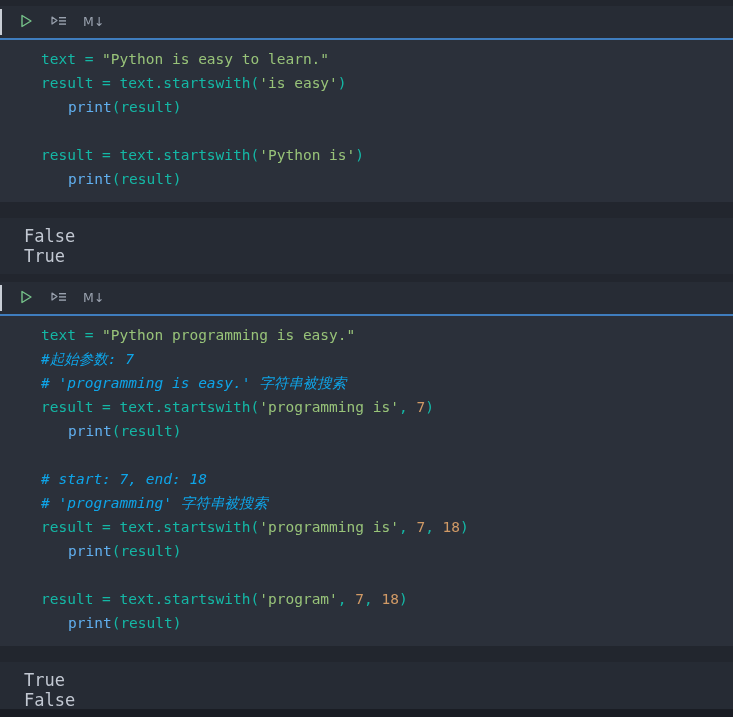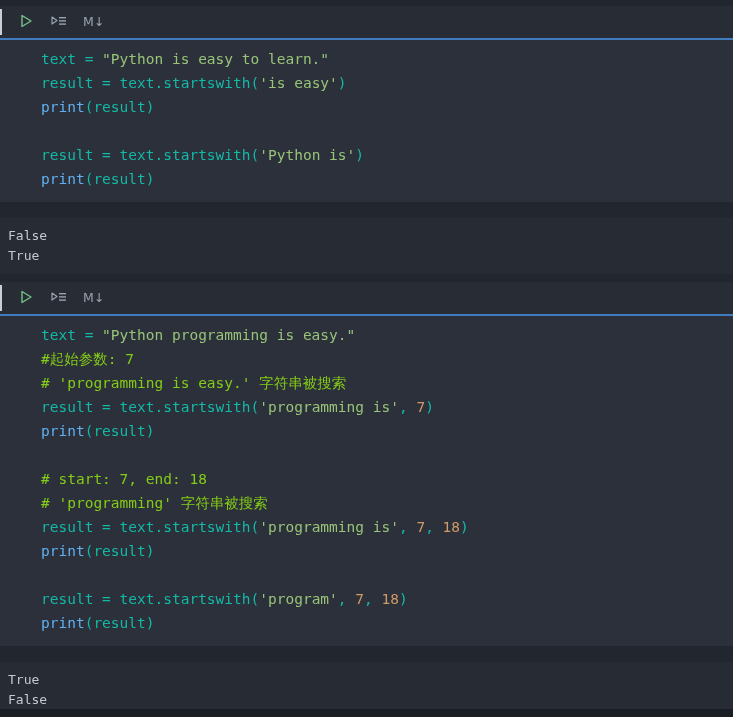--- a/index.html
+++ b/index.html
@@ -36,28 +36,28 @@
   .code-area{
     background:#2b303a;
     padding:7px 8px 11px 41px;
     font-size:14.5px;line-height:24px;
     color:#abb2bf;
     white-space:pre;
   }
   .code-line{min-height:24px;}
   .tok-plain{color:#14b8a6;}
   .tok-string{color:#98c379;}
-  .tok-func{color:#61afef;}
+  .tok-func{color:#61afef;margin-left:27px;}
   .tok-num{color:#d19a66;}
-  .tok-comment{color:#84cc16;}
+  .tok-comment{color:#0ea5e9;font-style:italic;}
   .output-area{
     margin-top:16px;
     background:#262b34;
-    padding:8px 8px 8px 8px;
-    font-size:13px;line-height:20px;
+    padding:8px 8px 8px 24px;
+    font-size:17px;line-height:20px;
     color:#c2c8d2;
     white-space:pre;
   }
   .output-line{min-height:20px;}
   .bottom-strip{
     position:absolute;left:0;bottom:0;
     width:100%;height:8px;background:#1a1d24;
   }
 </style>
 </head>

